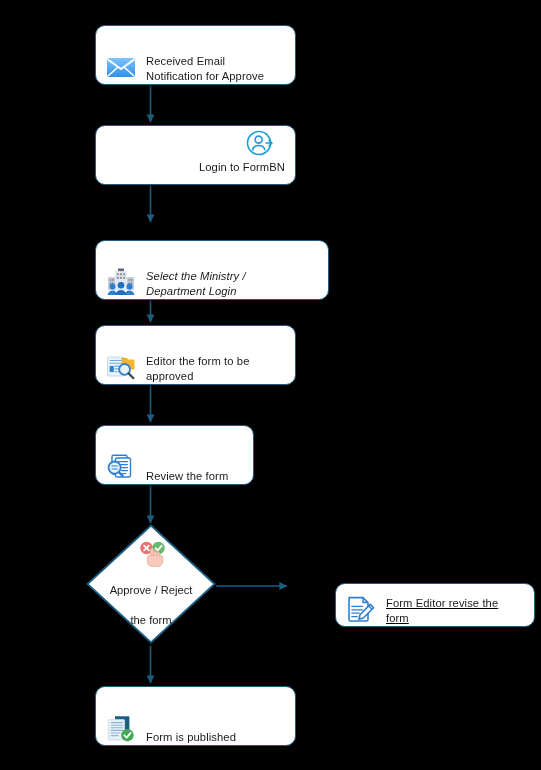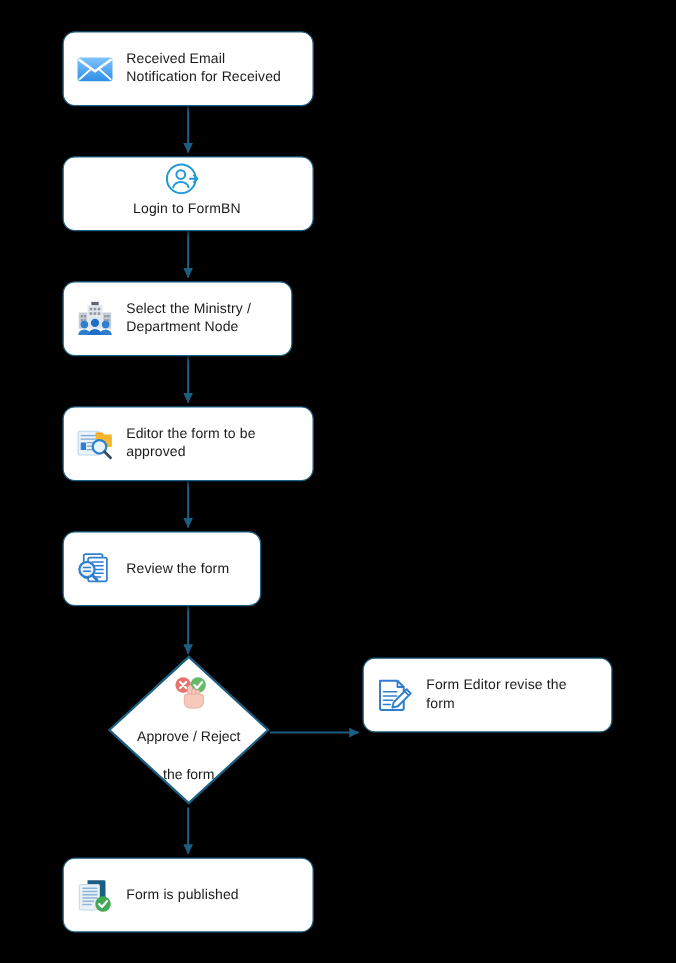--- a/index.html
+++ b/index.html
@@ -27,23 +27,24 @@
     height: 770px;
     pointer-events: none;
   }
   .node {
     position: absolute;
     background: #ffffff;
     border: 1.6px solid #1b5e82;
     border-radius: 10px;
     box-sizing: border-box;
     display: flex;
-    align-items: center;
+    align-items: flex-end;
     padding: 0 10px 0 8px;
     box-shadow: 1px 2px 3px rgba(0,0,0,0.55);
+    margin-left: 45px;
   }
   .node .ico {
     width: 34px;
     height: 34px;
     flex: 0 0 34px;
     margin-right: 8px;
     display: flex;
     align-items: center;
     justify-content: center;
   }
@@ -117,39 +118,39 @@
             <stop offset="1" stop-color="#2f8fe8"></stop>
           </linearGradient>
         </defs>
         <rect x="1" y="3" width="28" height="19" rx="2.5" fill="url(#gEnv)"></rect>
         <path d="M2.5,5 L15,14 L27.5,5" fill="none" stroke="#ffffff" stroke-width="2.1" stroke-linecap="round" stroke-linejoin="round"></path>
         <path d="M2.5,20.5 L11.5,12.5 M27.5,20.5 L18.5,12.5" fill="none" stroke="#ffffff" stroke-width="1.6" stroke-linecap="round"></path>
       </svg>
     </span>
     <span class="label">
       <span>Received Email</span><br>
-      <span>Notification for Received</span>
+      <span>Notification for Approve</span>
     </span>
   </div>
 
   <div class="node" style="left:50px; top:125px; width:201px; height:60px;flex-direction:column;">
     <span class="ico">
       <svg width="30" height="30" viewBox="0 0 30 30">
         <circle cx="14" cy="15" r="11.5" fill="none" stroke="#1f9ad6" stroke-width="1.6"></circle>
         <circle cx="13.6" cy="11.6" r="3.5" fill="none" stroke="#1f9ad6" stroke-width="1.6"></circle>
         <path d="M7.6,21.8 a6.2,5.2 0 0 1 12.2,0" fill="none" stroke="#1f9ad6" stroke-width="1.6" stroke-linecap="round"></path>
         <path d="M21,15 h6 M24.2,12.4 L27,15 L24.2,17.6" fill="none" stroke="#1f9ad6" stroke-width="1.6" stroke-linecap="round" stroke-linejoin="round"></path>
       </svg>
     </span>
     <span class="label">
       <span>Login to FormBN</span>
     </span>
   </div>
 
-  <div class="node" style="left:50px; top:225px; width:184px; height:60px;">
+  <div class="node" style="left:50px; top:240px; width:234px; height:60px;font-style:italic;">
     <span class="ico">
       <svg width="32" height="30" viewBox="0 0 32 30">
         <rect x="3" y="10" width="7" height="13" fill="#c6cdd6"></rect>
         <rect x="22" y="10" width="7" height="13" fill="#c6cdd6"></rect>
         <rect x="10" y="4" width="12" height="19" fill="#e4e8ed"></rect>
         <rect x="13" y="1.5" width="6" height="2.6" fill="#5d6874"></rect>
         <g fill="#8e98a4">
           <rect x="4.6" y="12" width="1.9" height="1.9"></rect>
             <rect x="7" y="12" width="1.9" height="1.9"></rect>
           <rect x="4.6" y="15.3" width="1.9" height="1.9"></rect>
@@ -172,21 +173,21 @@
           <path d="M19.6,28 a4.9,4.4 0 0 1 9.8,0 z"></path>
         </g>
         <g fill="#1f6fc4">
           <circle cx="16" cy="18.3" r="3.3"></circle>
           <path d="M10.6,28 a5.4,4.9 0 0 1 10.8,0 z"></path>
         </g>
       </svg>
     </span>
     <span class="label">
       <span>Select the Ministry /</span><br>
-      <span>Department Node</span>
+      <span>Department Login</span>
     </span>
   </div>
 
   <div class="node" style="left:50px; top:325px; width:201px; height:60px;">
     <span class="ico">
       <svg width="32" height="30" viewBox="0 0 32 30">
         <rect x="2.5" y="5" width="17" height="19" rx="1.2" fill="#eaf3fc" stroke="#bcd6ee" stroke-width="0.9"></rect>
         <g stroke="#7ea9d4" stroke-width="1.1" stroke-linecap="round">
           <line x1="5" y1="8.5" x2="16.8" y2="8.5"></line>
           <line x1="5" y1="11.3" x2="16.8" y2="11.3"></line>
@@ -251,21 +252,21 @@
           </g>
         </svg>
       </span>
       <span class="dlabel">
         <span>Approve / Reject</span><br>
         <span>the form</span>
       </span>
     </div>
   </div>
 
-  <div class="node" style="left:290px; top:526px; width:200px; height:60px;">
+  <div class="node" style="left:290px; top:583px; width:200px; height:44px;text-decoration:underline;">
     <span class="ico">
       <svg width="32" height="30" viewBox="0 0 32 30">
         <path d="M4,3.6 h14 l5,5 v17 a1.4,1.4 0 0 1 -1.4,1.4 h-16.2 a1.4,1.4 0 0 1 -1.4,-1.4 v-20.6 a1.4,1.4 0 0 1 1.4,-1.4 z" fill="#ffffff" stroke="#2f7fd1" stroke-width="1.6" stroke-linejoin="round"></path>
         <path d="M18,3.6 v5 h5" fill="none" stroke="#2f7fd1" stroke-width="1.5" stroke-linejoin="round"></path>
         <g stroke="#2f7fd1" stroke-width="1.3" stroke-linecap="round">
           <line x1="6.8" y1="12.4" x2="17.4" y2="12.4"></line>
           <line x1="6.8" y1="15.8" x2="17.4" y2="15.8"></line>
           <line x1="6.8" y1="19.2" x2="14.2" y2="19.2"></line>
           <line x1="6.8" y1="22.6" x2="12.2" y2="22.6"></line>
         </g>

